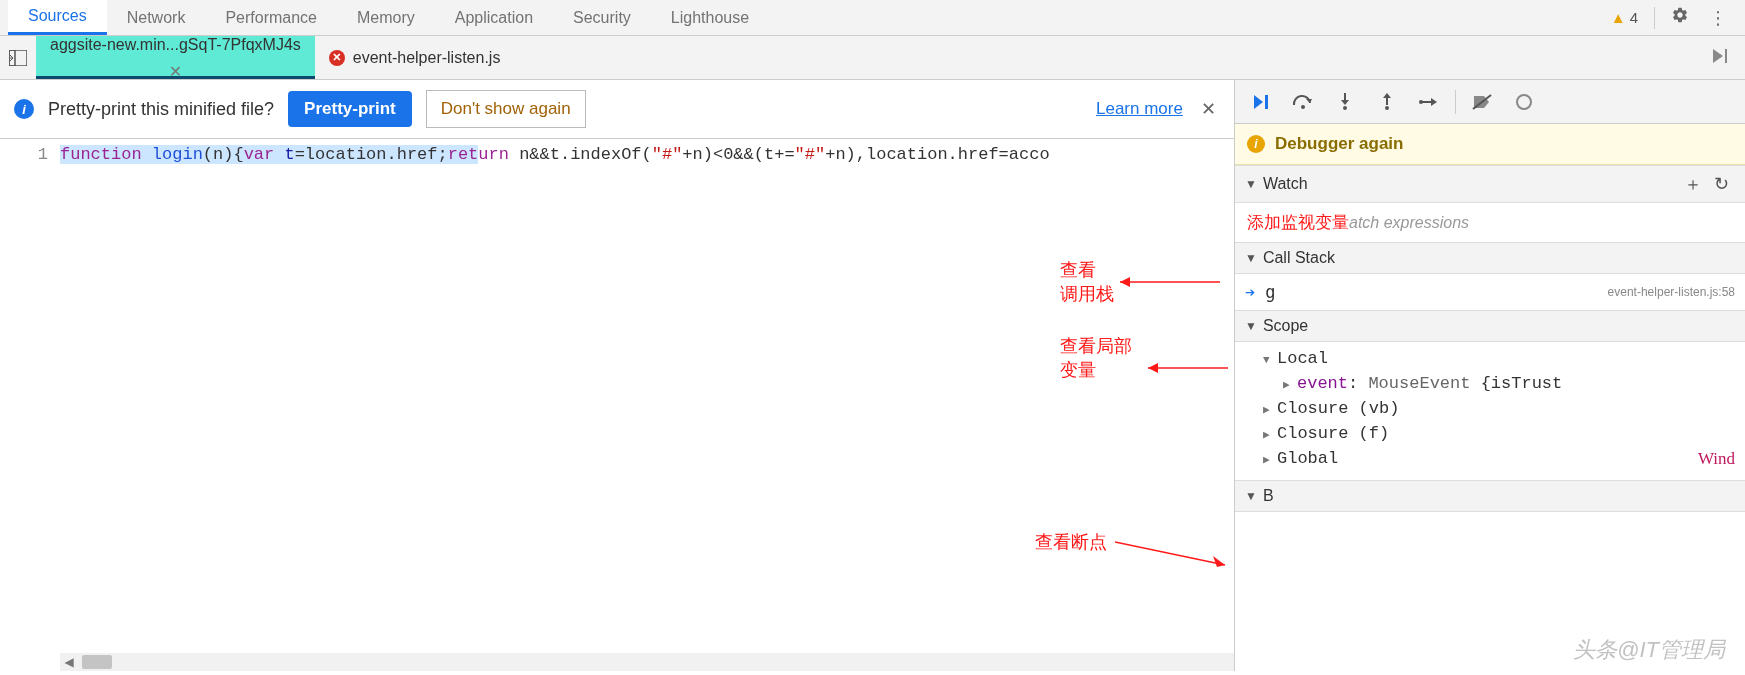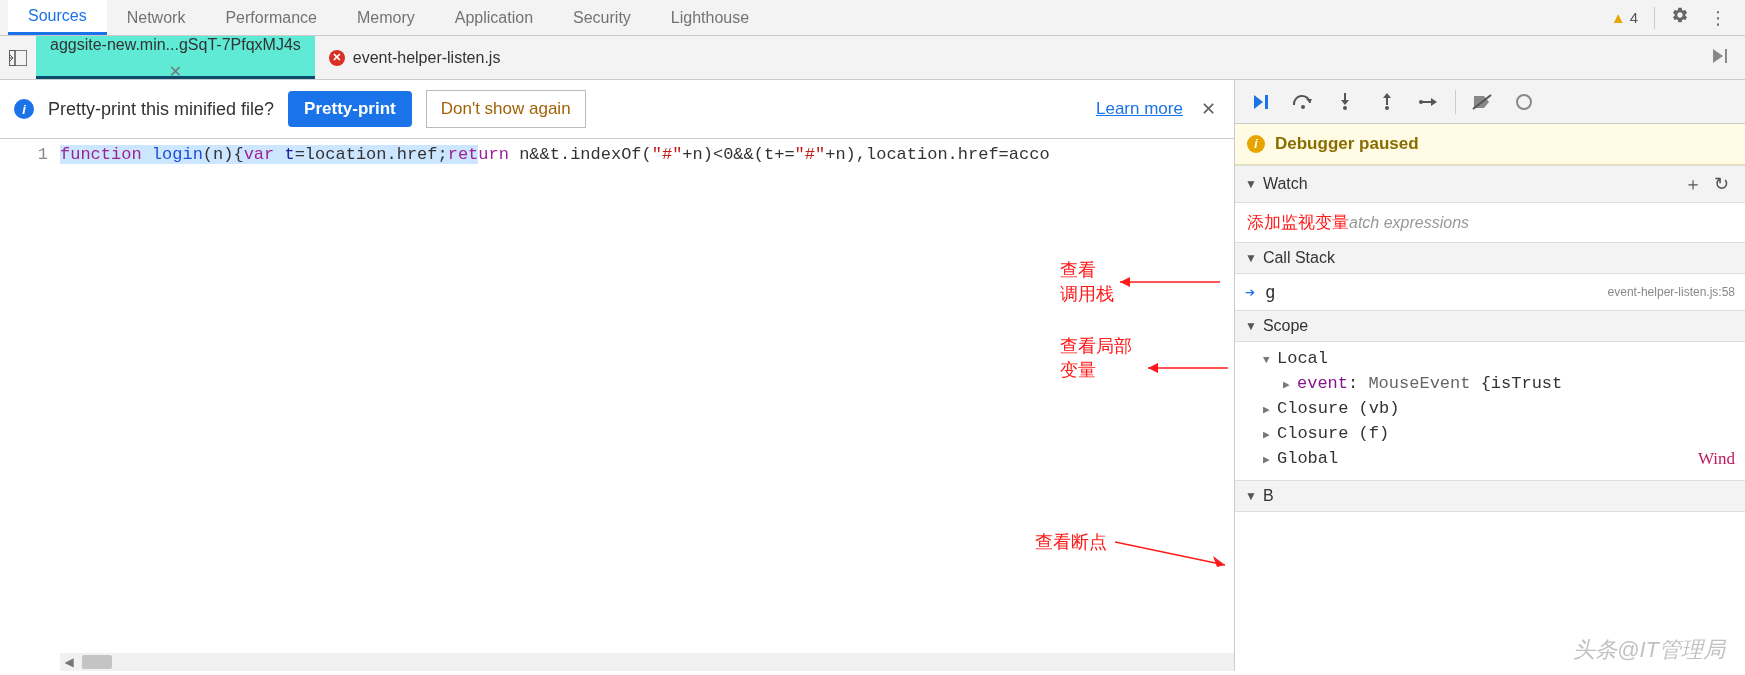--- a/index.html
+++ b/index.html
@@ -234,21 +234,21 @@
         </div>
       <div class="tbtn">
           <svg width="18" height="18" viewBox="0 0 18 18">
             <circle cx="9" cy="9" r="7" fill="none" stroke="#888" stroke-width="2"></circle>
           </svg>
         </div>
     </div>
 
     <div class="paused-bar">
       <span class="picon">i</span>
-      <span class="ptext">Debugger paused</span>
+      <span class="ptext">Debugger again</span>
     </div>
 
     <div class="section-h">
       <span class="tri">▼</span>
       <span>Watch</span>
       <div class="spacer"></div>
       <span class="act">＋</span>
       <span class="act">↻</span>
     </div>
     <div class="section-body">

